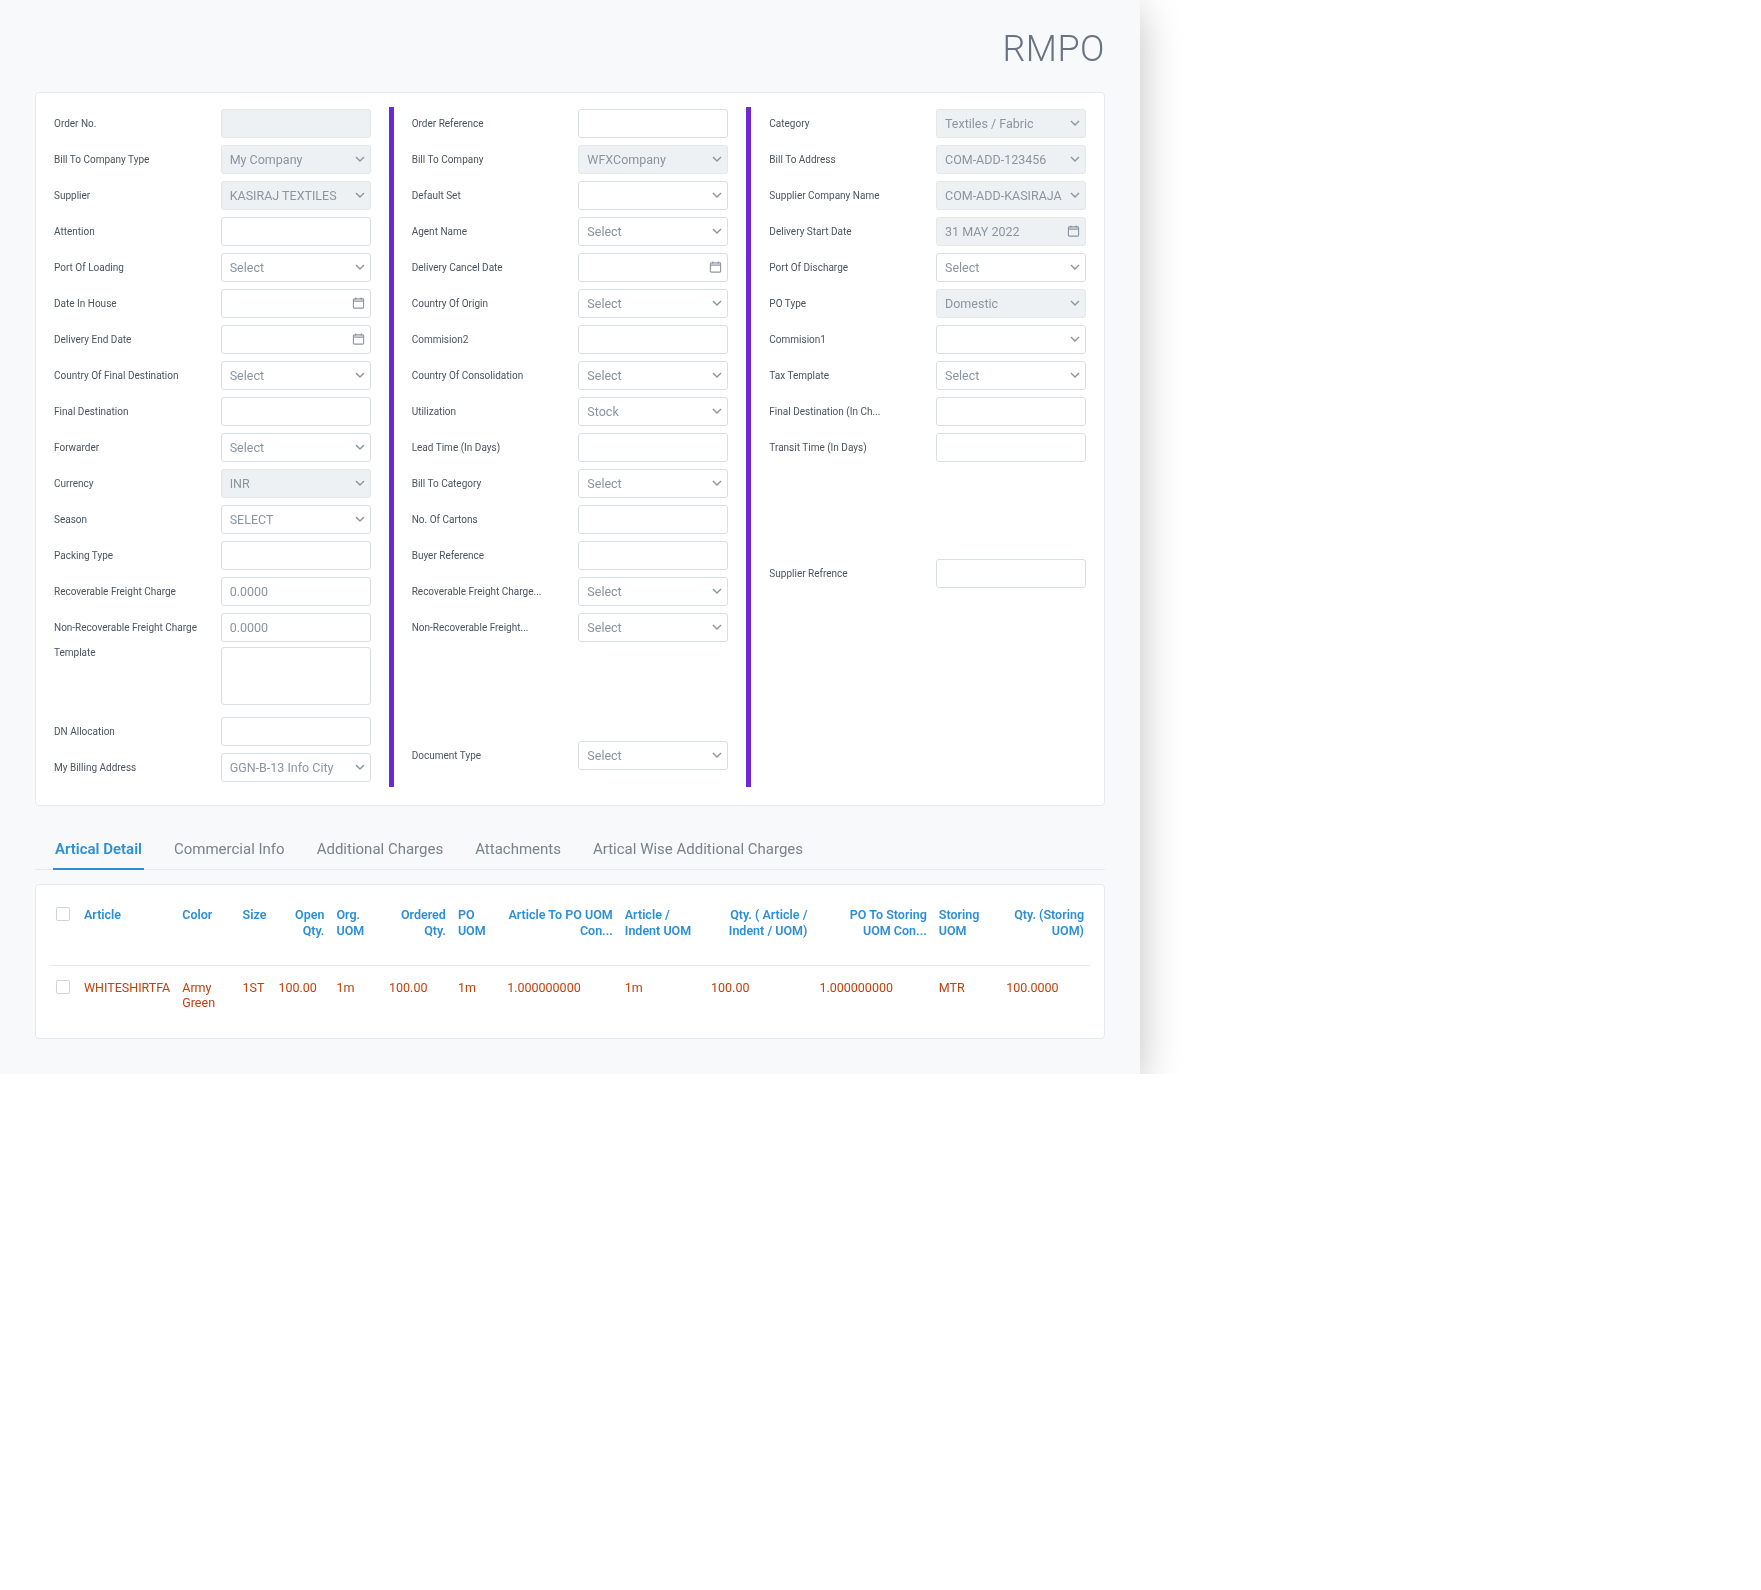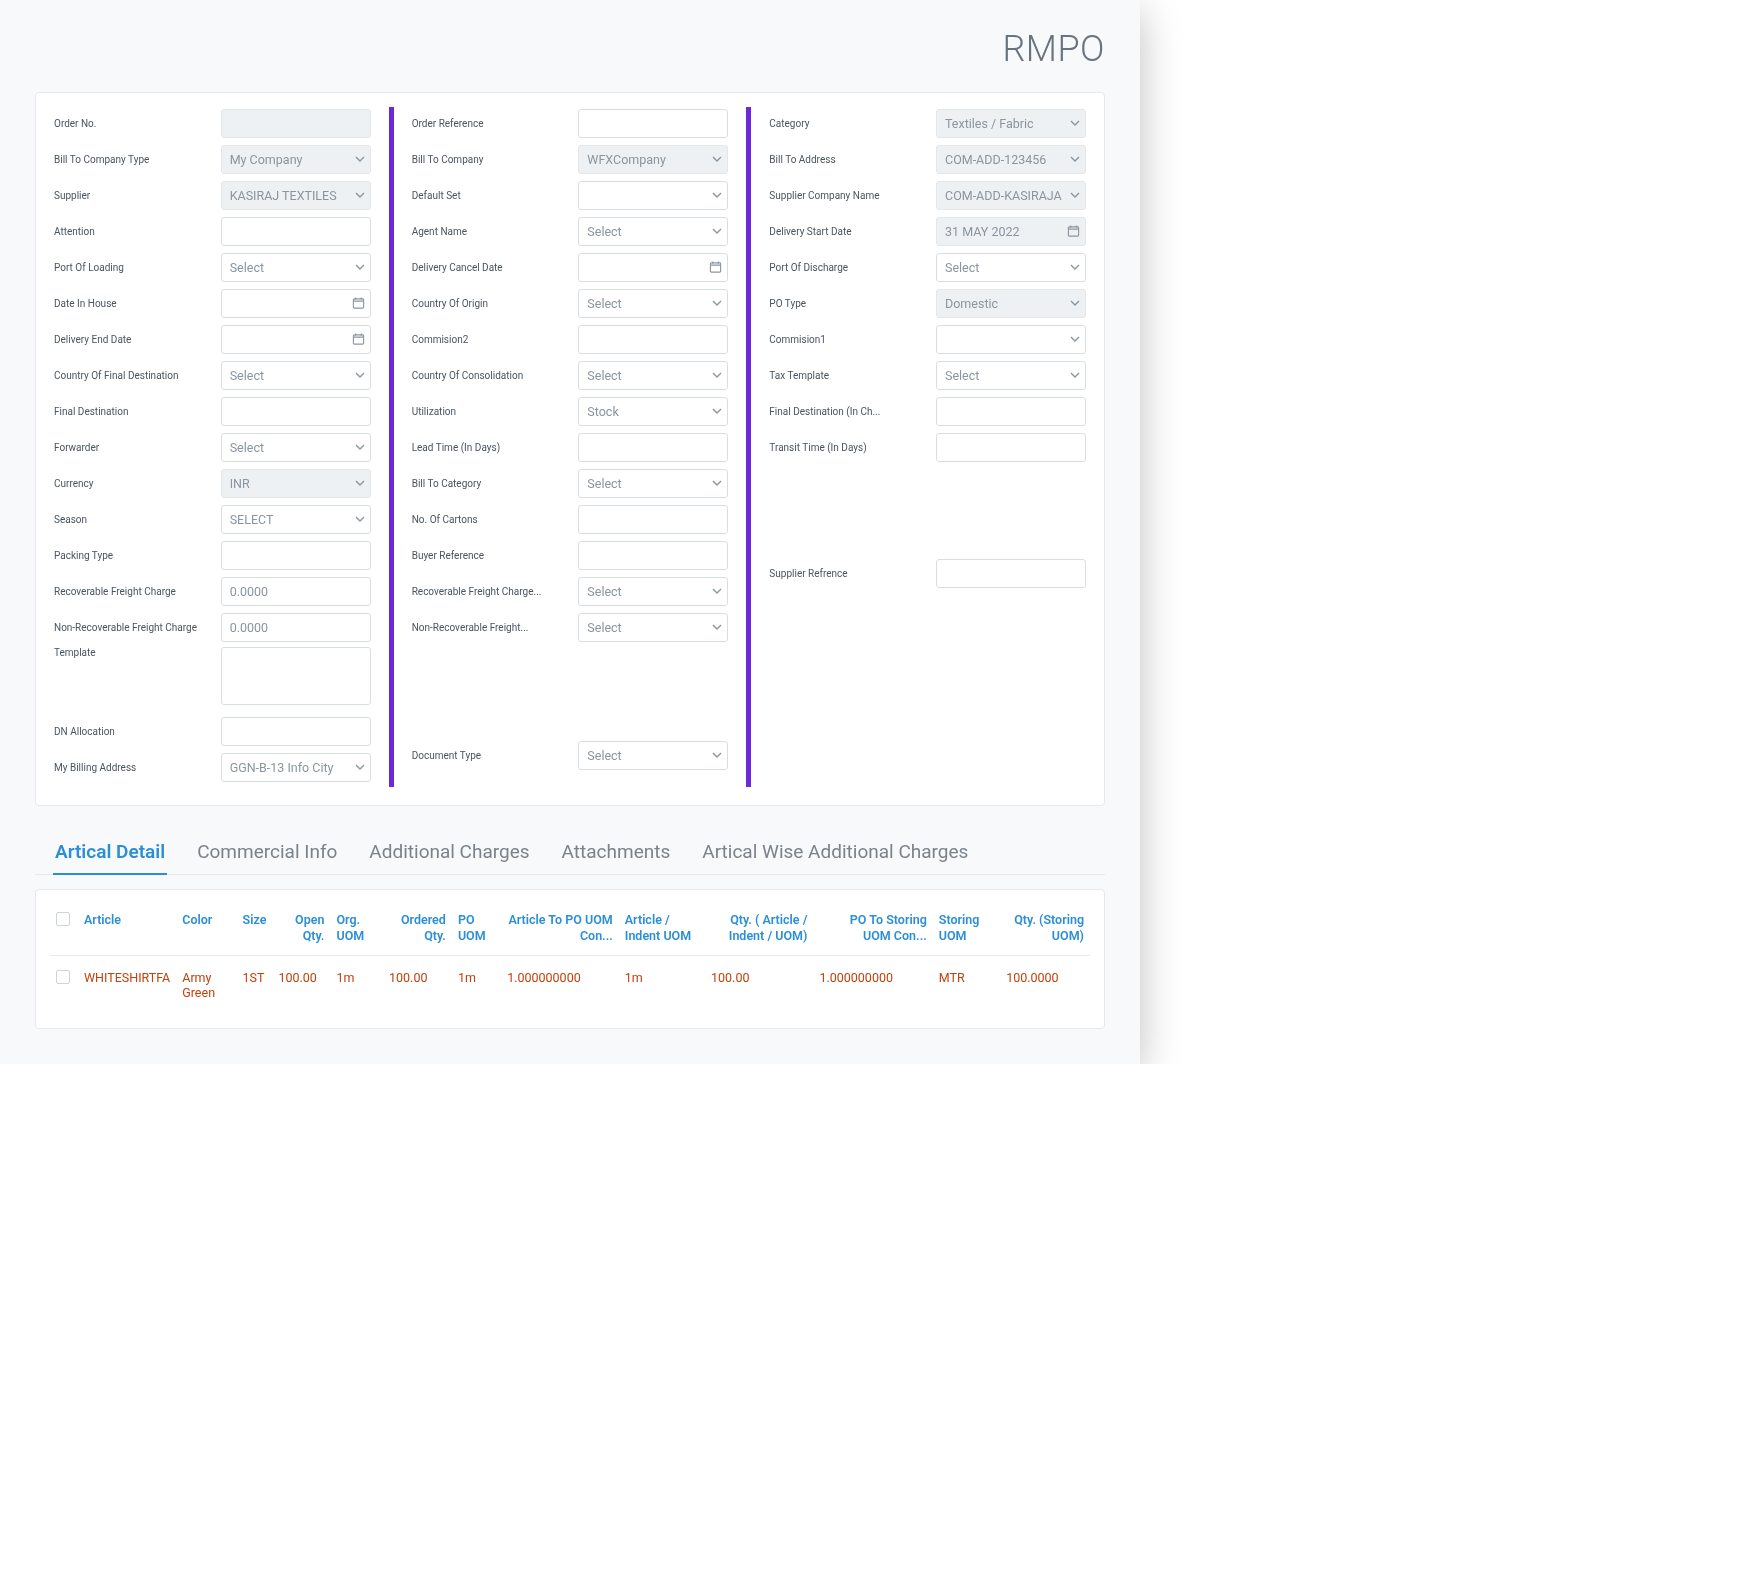--- a/index.html
+++ b/index.html
@@ -103,21 +103,21 @@
   .cal-ic svg { width:13px; height:13px; display:block; }
 
   .tabs {
     margin-top: 26px;
     border-bottom: 1px solid #e6eaed;
     display: flex;
     gap: 28px;
     padding: 0 18px;
   }
   .tab {
-    font-size: 19px;
+    font-size: 15px;
     color: #7a838d;
     padding: 8px 2px 10px 2px;
     cursor: pointer;
     border-bottom: 2px solid transparent;
     margin-bottom: -1px;
   }
   .tab.active {
     color: #2b8fd8;
     font-weight: 600;
     border-bottom-color: #2b8fd8;
@@ -132,21 +132,21 @@
   }
   table.grid {
     width: 100%;
     border-collapse: collapse;
     font-size: 12.5px;
   }
   table.grid thead th {
     color: #2b8fd8;
     font-weight: 600;
     text-align: left;
-    padding: 8px 6px 12px 6px;
+    padding: 8px 6px 27px 6px;
     border-bottom: 1px solid #e6eaed;
     vertical-align: top;
     line-height: 1.25;
   }
   table.grid thead th.r { text-align: right; }
   table.grid tbody td {
     color: #c2410c;
     padding: 14px 6px;
     vertical-align: top;
   }

